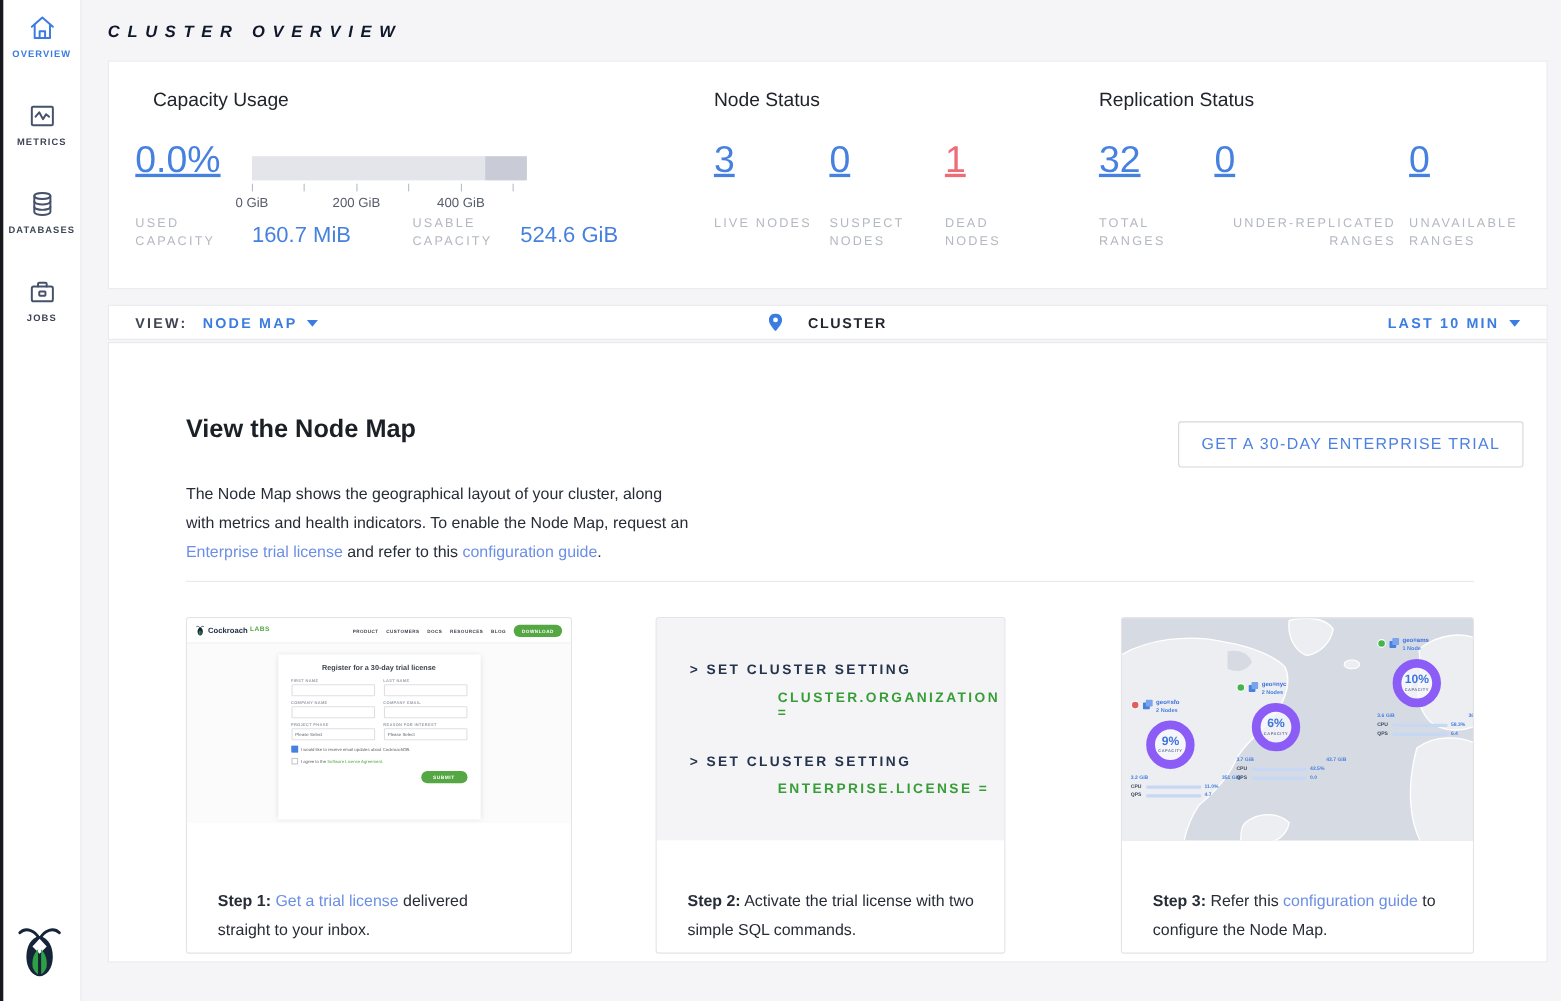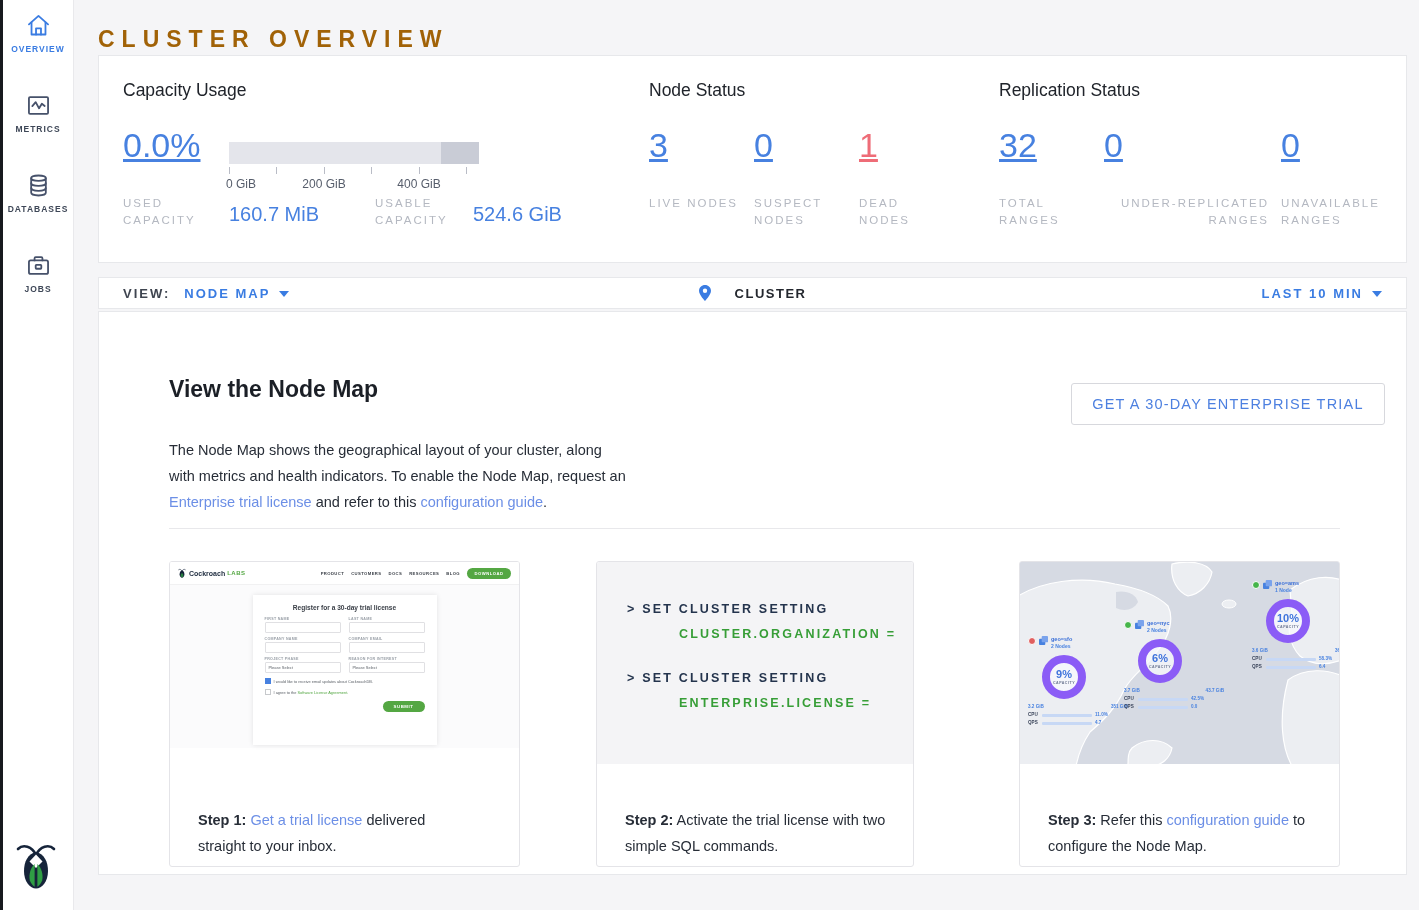--- a/index.html
+++ b/index.html
@@ -10,21 +10,21 @@
   .sidebar-strip{position:absolute;left:0;top:0;width:3px;height:910px;background:#17191e;}
   .nav-item{position:absolute;left:3px;width:70px;text-align:center;cursor:pointer;}
   .nav-item .nav-label{display:block;margin-top:5px;font-size:8.5px;font-weight:700;letter-spacing:1px;color:#3e4757;}
   .nav-item svg{display:block;margin:0 auto;}
   .nav-item.active .nav-label{color:#3a7ce2;}
   .nav-icon{stroke:#46516a;fill:none;stroke-width:1.6;stroke-linecap:round;stroke-linejoin:round;}
   .nav-item.active .nav-icon{stroke:#3a7ce2;}
   .app-logo{position:absolute;left:16px;bottom:14px;}
 
   
-  .page-title{position:absolute;left:98px;top:11px;font-size:23px;font-weight:700;letter-spacing:7px;color:#a16207;}
+  .page-title{position:absolute;left:98px;top:11px;font-size:15px;font-weight:700;letter-spacing:7px;color:#0f172a;font-style:italic;}
 
   
   .stats-panel{position:absolute;left:98px;top:55px;width:1309px;height:208px;background:#fff;border:1px solid #e7e8eb;box-sizing:border-box;}
   .stat-title{position:absolute;font-size:17.5px;font-weight:500;color:#20242b;}
   .big-num{position:absolute;font-size:34px;font-weight:500;color:#4781e0;text-decoration:underline;}
   .big-num.red{color:#ee6c77;}
   .stat-label{position:absolute;font-size:11.5px;letter-spacing:2px;line-height:17px;color:#b4b8c1;font-weight:500;}
   .cap-value{position:absolute;font-size:20px;font-weight:500;color:#4781e0;}
   .gauge{position:absolute;left:130px;top:86px;width:250px;height:22px;font-size:0;}
   .gauge-seg-light{display:inline-block;width:212px;height:22px;background:#e4e5eb;}
@@ -77,21 +77,21 @@
   .reg-checkbox{width:4px;height:4px;border:1px solid #c7c9cc;background:#fff;flex:none;}
   .reg-checkbox.checked{background:#4781e0;border-color:#4781e0;}
   .reg-check-text{font-size:3.9px;color:#5a5f66;}
   .reg-green{color:#54a743;}
   .reg-submit{margin-top:6px;margin-left:auto;width:42px;height:11px;border-radius:6px;background:#54a743;color:#fff;font-size:4.4px;font-weight:700;letter-spacing:.5px;display:flex;align-items:center;justify-content:center;}
 
   
   .sql-area{width:100%;height:202px;background:#f4f4f6;box-sizing:border-box;padding:40px 0 0 30px;}
   .sql-block{margin-bottom:30px;}
   .sql-prompt{font-size:12.5px;font-weight:700;letter-spacing:2.2px;color:#24344d;margin-bottom:11px;}
-  .sql-setting{font-size:12.5px;font-weight:700;letter-spacing:2.2px;color:#379e37;margin-left:52px;}
+  .sql-setting{font-size:12.5px;font-weight:700;letter-spacing:2.2px;color:#379e37;margin-left:80px;}
 
   
   .map-area{position:relative;width:100%;height:202px;background:#d6dae3;}
   .map-area svg.world{position:absolute;left:0;top:0;}
   .loc{position:absolute;width:104px;}
   .loc-head{display:flex;align-items:flex-start;gap:3px;}
   .loc-dot{width:6px;height:6px;border-radius:50%;border:1px solid #fff;flex:none;margin-top:1px;}
   .loc-dot.red{background:#e05f5f;}
   .loc-dot.green{background:#45b54a;}
   .loc-name{font-size:5.5px;font-weight:700;color:#3a6fd8;line-height:7px;}
@@ -160,32 +160,32 @@
         <path d="M18.6 22 C14.6 26 12.6 32 13.8 38.5 C15.4 42.5 17.4 44 18.6 44.8 Z" fill="#2f9e44"></path>
         <path d="M21.4 22 C25.4 26 27.4 32 26.2 38.5 C24.6 42.5 22.6 44 21.4 44.8 Z" fill="#2f9e44"></path>
       </svg>
     </div>
   </div>
 
   <h1 class="page-title">CLUSTER OVERVIEW</h1>
 
   <div class="stats-panel">
 
-    <div class="stat-title" style="left:24px;top:24px;">Capacity Usage</div>
+    <div class="stat-title" style="left:40px;top:24px;">Capacity Usage</div>
     <div class="big-num" style="left:24px;top:70px;">0.0%</div>
     <div class="gauge">
       <span class="gauge-seg-light"></span><span class="gauge-seg-dark"></span>
     </div>
     <span class="gauge-tick" style="left:130px;"></span>
     <span class="gauge-tick" style="left:177px;"></span>
     <span class="gauge-tick" style="left:225px;"></span>
     <span class="gauge-tick" style="left:272px;"></span>
     <span class="gauge-tick" style="left:320px;"></span>
     <span class="gauge-tick" style="left:367px;"></span>
-    <span class="gauge-tick-label" style="left:120px;width:44px;">0 GiB</span>
+    <span class="gauge-tick-label" style="left:108px;width:44px;">0 GiB</span>
     <span class="gauge-tick-label" style="left:195px;width:60px;">200 GiB</span>
     <span class="gauge-tick-label" style="left:290px;width:60px;">400 GiB</span>
     <div class="stat-label" style="left:24px;top:139px;width:88px;">USED CAPACITY</div>
     <div class="cap-value" style="left:130px;top:147px;">160.7 MiB</div>
     <div class="stat-label" style="left:276px;top:139px;width:88px;">USABLE CAPACITY</div>
     <div class="cap-value" style="left:374px;top:147px;">524.6 GiB</div>
 
     <div class="stat-title" style="left:550px;top:24px;">Node Status</div>
     <div class="big-num" style="left:550px;top:70px;">3</div>
     <div class="stat-label" style="left:550px;top:139px;width:90px;">LIVE NODES</div>

